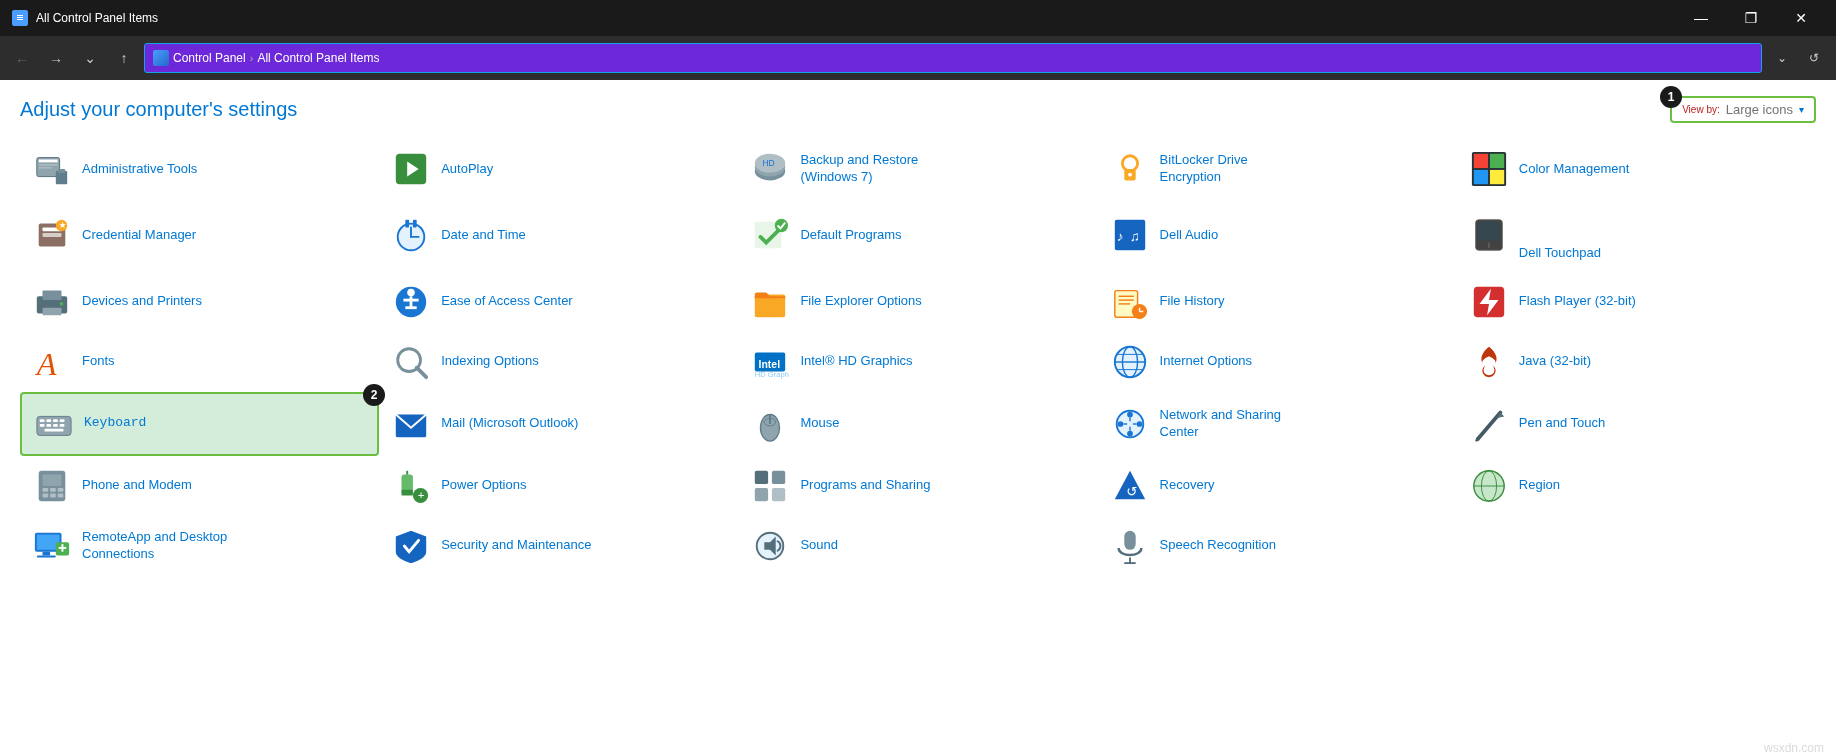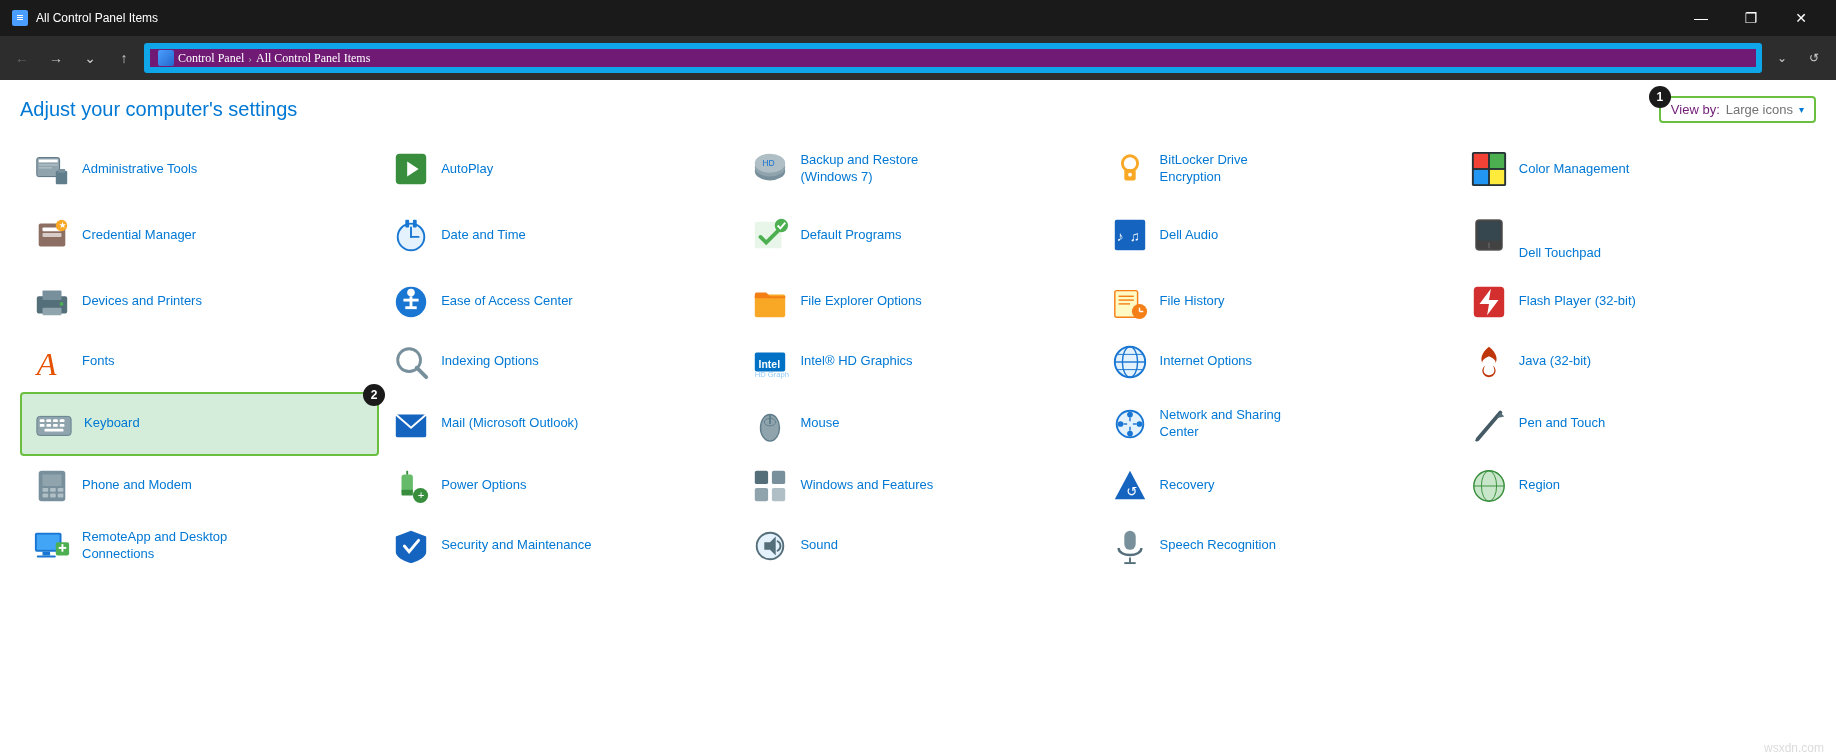--- a/index.html
+++ b/index.html
@@ -70,31 +70,30 @@
       align-items: center;
       justify-content: center;
       color: #ccc;
       font-size: 14px;
       cursor: pointer;
       border-radius: 3px;
     }
     .nav-btn.disabled { color: #666; cursor: default; }
     .address-path {
       flex: 1;
-      background: #701a75;
-      border: 6px solid #0ea5e9;
+      background: #6d28d9;
+      border: 1px solid #0ea5e9;
       border-radius: 3px;
       height: 30px;
       display: flex;
       align-items: center;
       padding: 0 8px;
       color: #fff;
       font-size: 12px;
       gap: 4px;
-      font-family: Liberation Serif, serif;
     }
     .path-icon {
       width: 16px;
       height: 16px;
       background: linear-gradient(135deg, #4a9eff 0%, #2468cc 100%);
       border-radius: 2px;
     }
     .path-sep { color: #aaa; font-size: 11px; }
     .path-text { color: #fff; font-size: 12px; }
     .address-right {
@@ -151,22 +150,22 @@
       align-items: center;
       justify-content: center;
       color: #fff;
       font-size: 12px;
       font-weight: bold;
       position: absolute;
       left: -12px;
       top: -12px;
     }
     .view-by-label {
-      color: #701a75;
-      font-size: 13px;
+      color: #b91c1c;
+      font-size: 10px;
     }
     .view-by-value {
       color: #737373;
       font-size: 13px;
       font-weight: 500;
     }
     .view-by-arrow {
       color: #0078d4;
       font-size: 10px;
     }
@@ -508,21 +507,21 @@
             <rect x="12" y="15" width="5" height="3" rx="1" fill="#fff"></rect>
             <rect x="19" y="15" width="5" height="3" rx="1" fill="#fff"></rect>
             <rect x="26" y="15" width="5" height="3" rx="1" fill="#fff"></rect>
             <rect x="5" y="20" width="5" height="3" rx="1" fill="#fff"></rect>
             <rect x="12" y="20" width="5" height="3" rx="1" fill="#fff"></rect>
             <rect x="19" y="20" width="5" height="3" rx="1" fill="#fff"></rect>
             <rect x="26" y="20" width="5" height="3" rx="1" fill="#fff"></rect>
             <rect x="10" y="25" width="20" height="3" rx="1" fill="#fff"></rect>
           </svg>
         </div>
-        <span class="item-label" style="white-space: pre-line;">Keyboard</span>
+        <span class="item-label" style="white-space: pre-line; font-family: Liberation Mono, monospace;">Keyboard</span>
         <div class="item-badge">2</div>
       </div>
       <div class="item">
         <div class="item-icon">
           <svg viewBox="0 0 40 40" width="38" height="38">
             <rect x="4" y="10" width="32" height="24" rx="2" fill="#1565c0"></rect>
             <polyline points="4,10 20,24 36,10" stroke="white" stroke-width="2" fill="none"></polyline>
           </svg>
         </div>
         <span class="item-label" style="white-space: pre-line;">Mail (Microsoft Outlook)</span>
@@ -593,21 +592,21 @@
       </div>
       <div class="item">
         <div class="item-icon">
           <svg viewBox="0 0 40 40" width="38" height="38">
             <rect x="4" y="4" width="14" height="14" rx="2" fill="#546e7a"></rect>
             <rect x="22" y="4" width="14" height="14" rx="2" fill="#78909c"></rect>
             <rect x="4" y="22" width="14" height="14" rx="2" fill="#90a4ae"></rect>
             <rect x="22" y="22" width="14" height="14" rx="2" fill="#b0bec5"></rect>
           </svg>
         </div>
-        <span class="item-label" style="white-space: pre-line;">Windows and Features</span>
+        <span class="item-label" style="white-space: pre-line;">Programs and Sharing</span>
       </div>
       <div class="item">
         <div class="item-icon">
           <svg viewBox="0 0 40 40" width="38" height="38">
             <path d="M20 4 L36 34 L4 34Z" fill="#1565c0"></path>
             <text x="16" y="30" font-size="14" fill="white">↺</text>
           </svg>
         </div>
         <span class="item-label" style="white-space: pre-line;">Recovery</span>
       </div>

